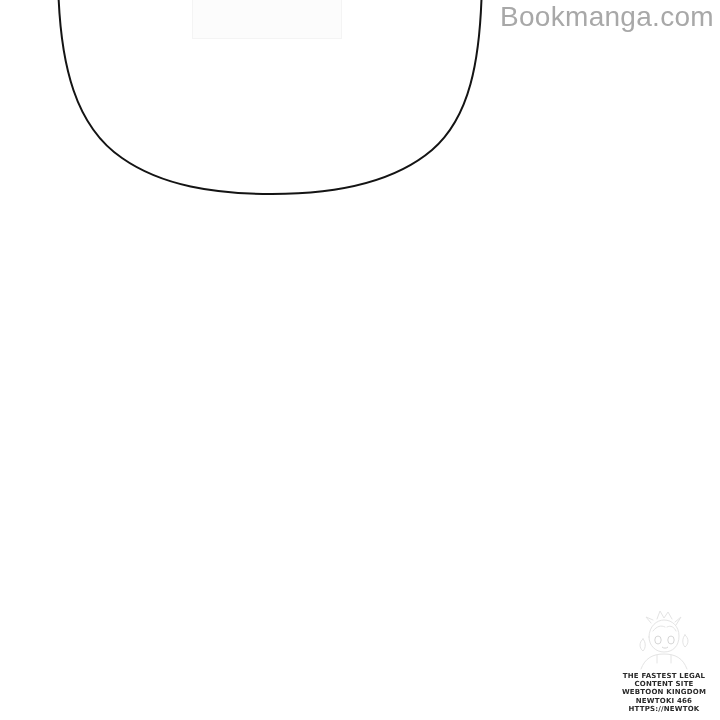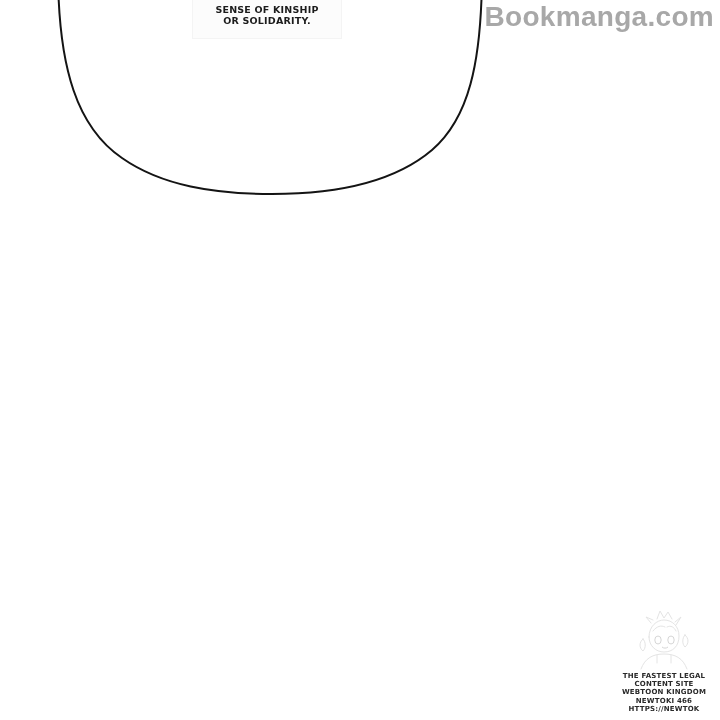--- a/index.html
+++ b/index.html
@@ -46,21 +46,21 @@
     color: #1c1c1c;
   }
   
   .watermark {
     position: absolute;
     top: 2px;
     right: 6px;
     font-family: "Liberation Sans", sans-serif;
     font-size: 28px;
     line-height: 30px;
-    font-weight: 700;
+    font-weight: 400;
     color: #a8a8a8;
     letter-spacing: 0.3px;
     white-space: nowrap;
     margin-left: 7px;
   }
   
   .footer-stamp {
     position: absolute;
     left: 600px;
     top: 609px;
@@ -92,24 +92,20 @@
 
   <svg class="bubble-svg" viewBox="0 0 720 210" aria-hidden="true">
     <path d="M 58 -30
              C 58 70, 78 128, 122 158
              C 162 186, 215 194, 272 194
              C 332 194, 392 184, 432 150
              C 468 119, 482 65, 482 -30" fill="#ffffff" stroke="#141414" stroke-width="2" stroke-linecap="round"></path>
   </svg>
 
   <div class="bubble-textbox"></div>
-  <div class="bubble-text">
-    <div>SENSE OF KINSHIP</div>
-    <div>OR SOLIDARITY.</div>
-  </div>
 
   <div class="watermark">Bookmanga.com</div>
 
   <div class="footer-stamp">
     <svg class="mascot" viewBox="0 0 74 62" aria-hidden="true">
       <g fill="none" stroke="#e4e4e4" stroke-width="1" stroke-linecap="round">
 
         <path d="M30 10 L33 2 L37 9 L41 3 L45 10"></path>
         <path d="M24 14 L19 8 L26 11"></path>
         <path d="M48 13 L54 8 L49 16"></path>

